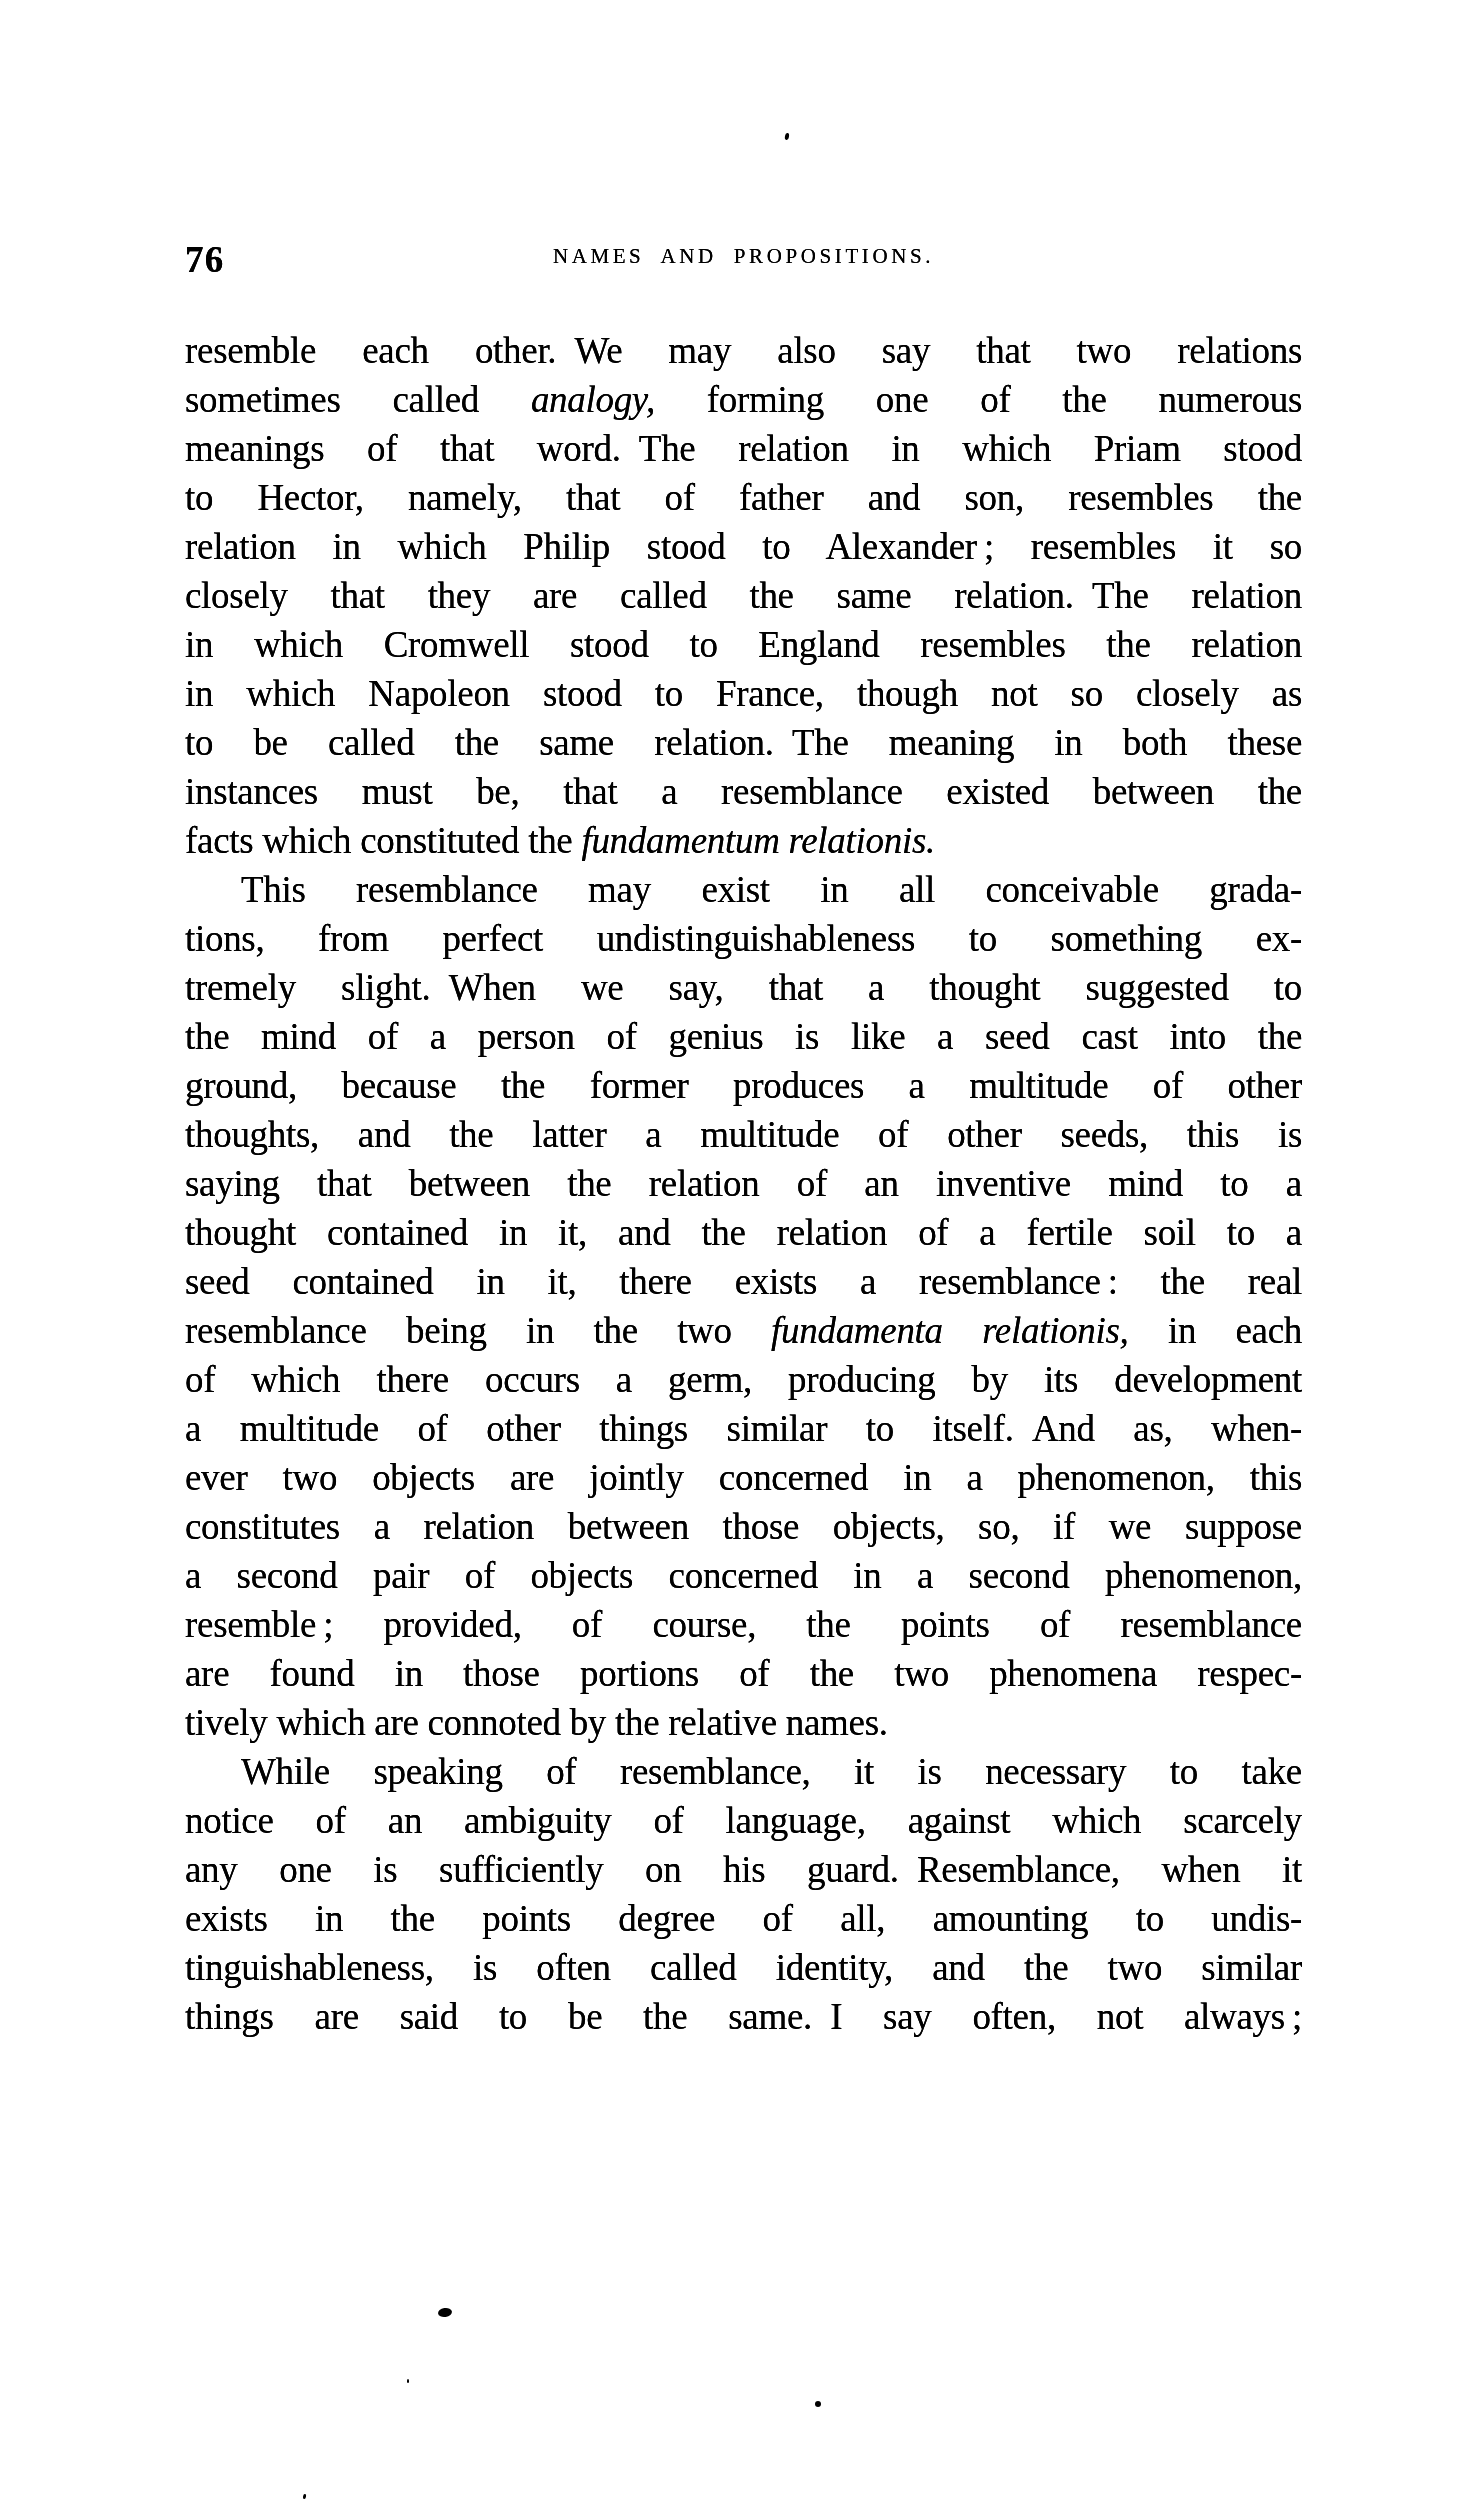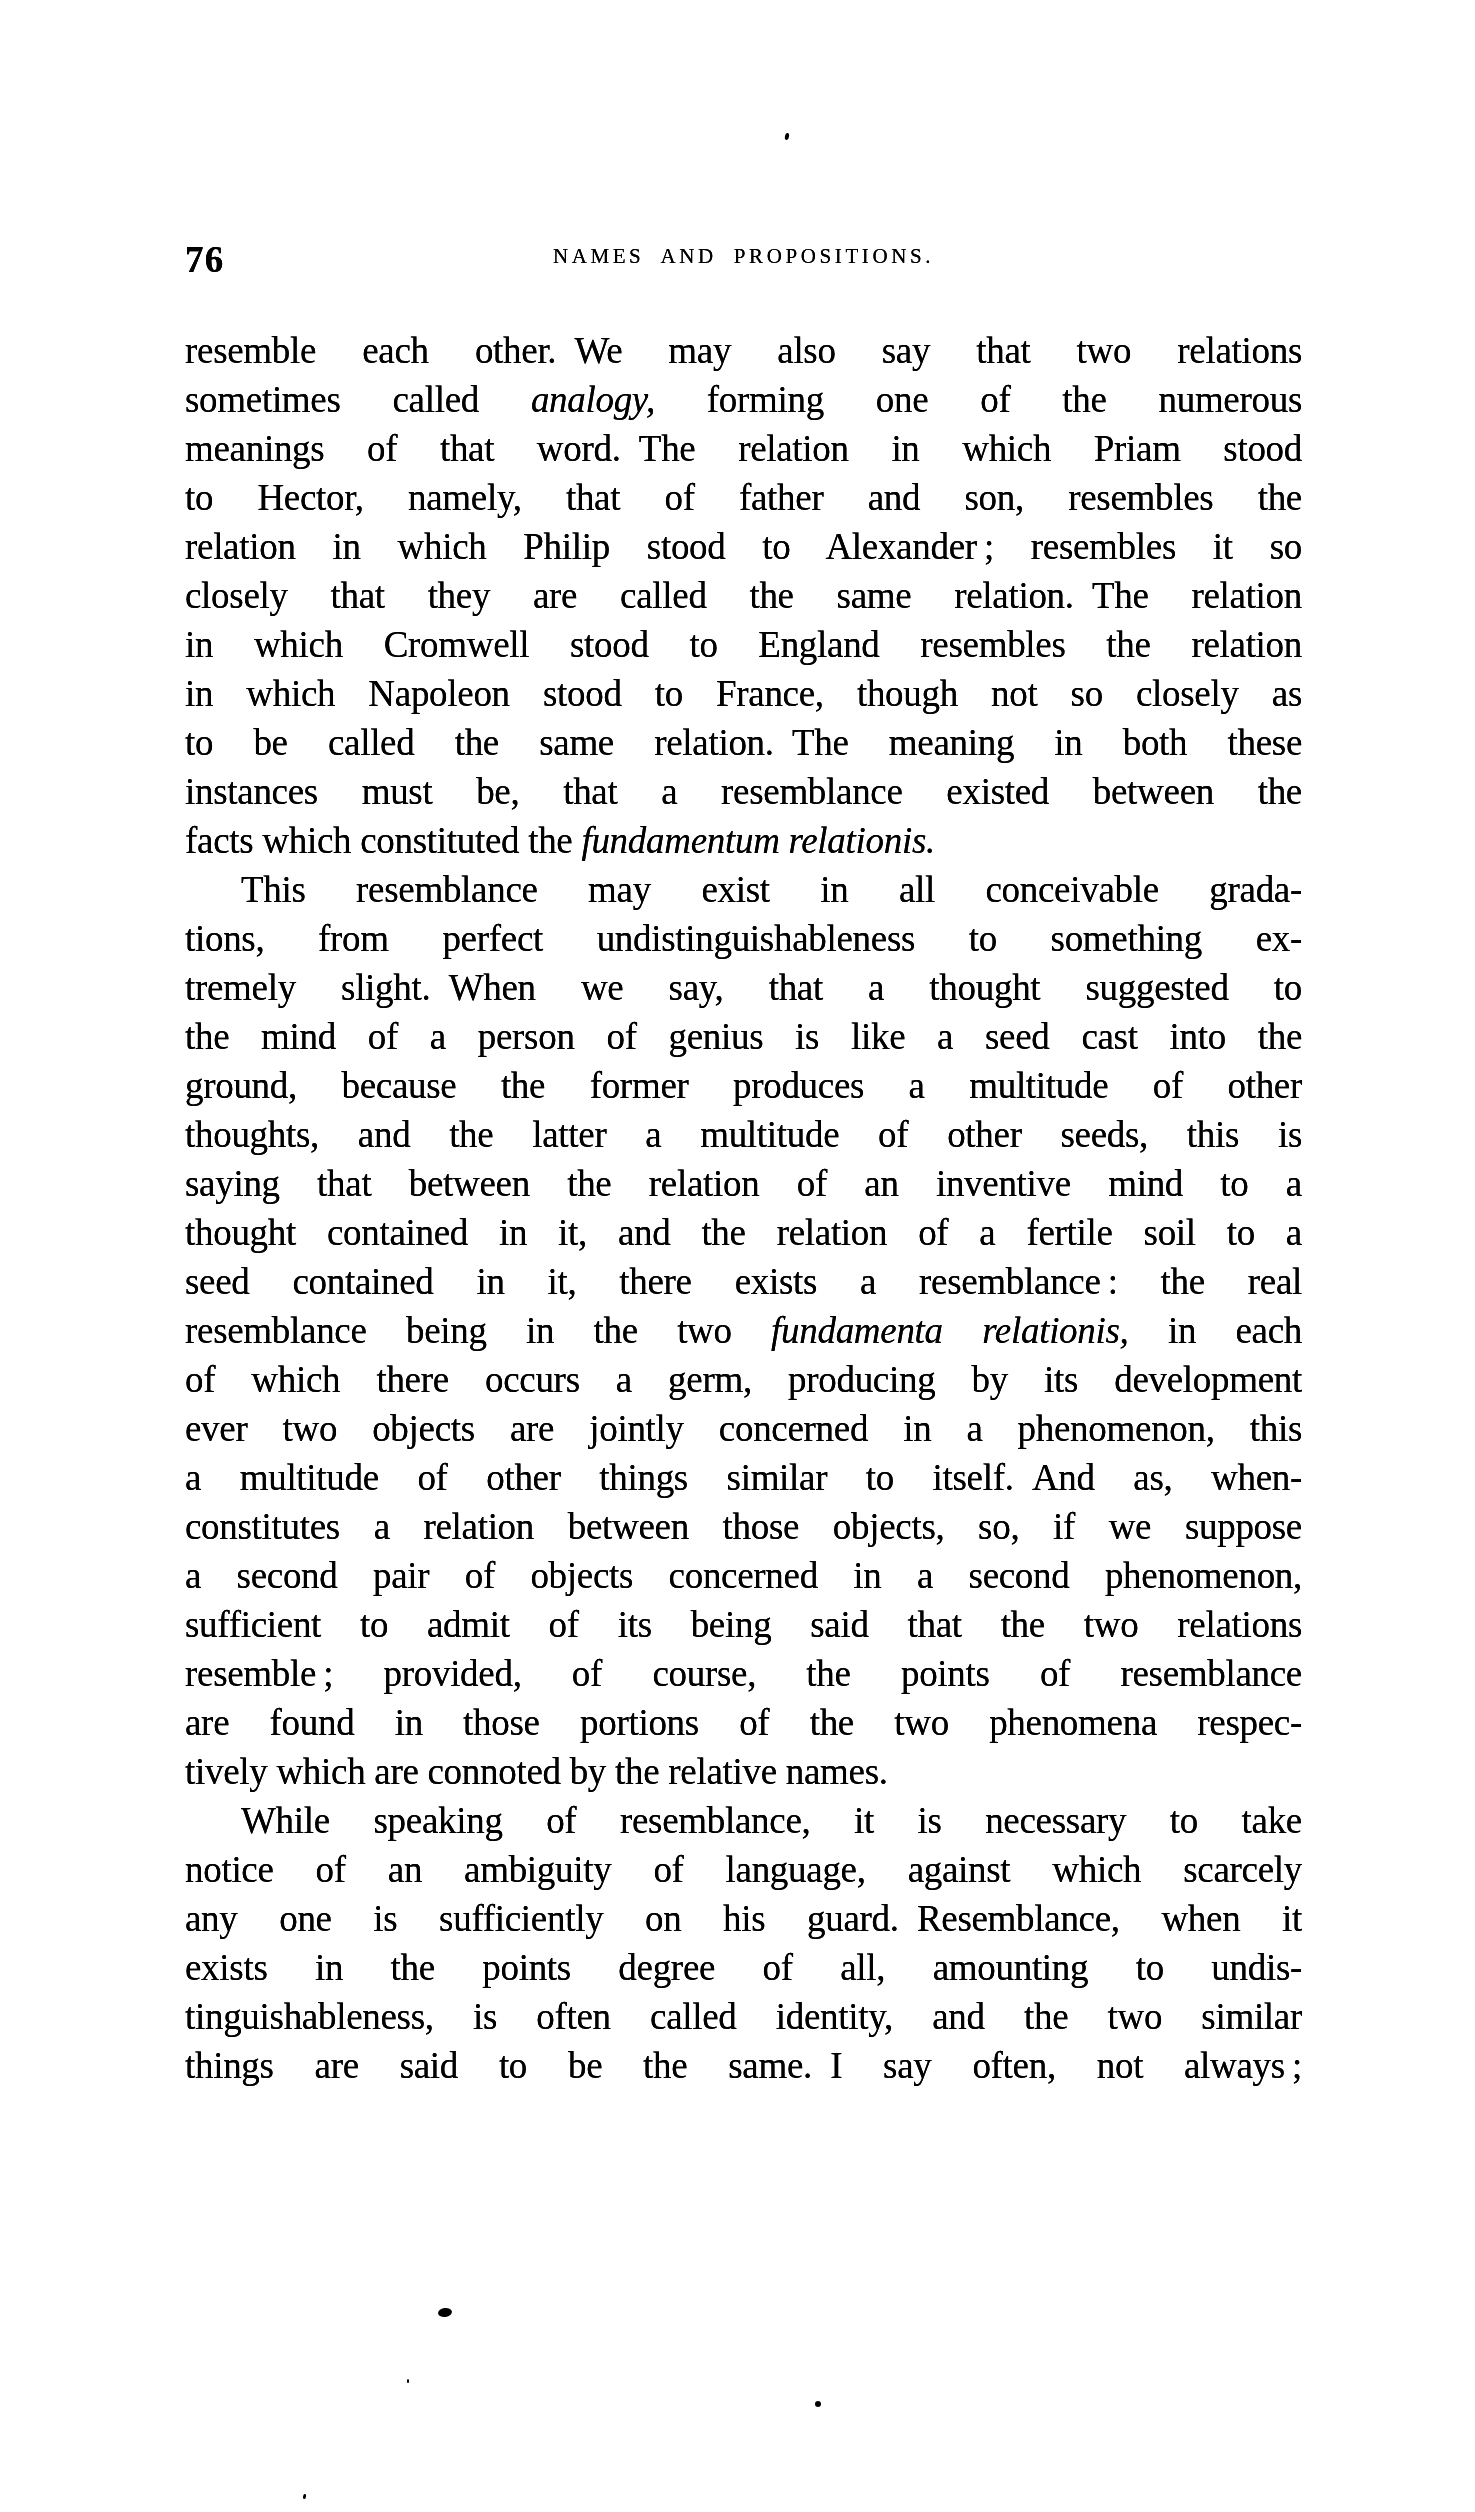--- a/index.html
+++ b/index.html
@@ -97,25 +97,24 @@
       <div class="tline"><span>tions, from perfect undistinguishableness to something ex-</span></div>
       <div class="tline"><span>tremely slight. When we say, that a thought suggested to</span></div>
       <div class="tline"><span>the mind of a person of genius is like a seed cast into the</span></div>
       <div class="tline"><span>ground, because the former produces a multitude of other</span></div>
       <div class="tline"><span>thoughts, and the latter a multitude of other seeds, this is</span></div>
       <div class="tline"><span>saying that between the relation of an inventive mind to a</span></div>
       <div class="tline"><span>thought contained in it, and the relation of a fertile soil to a</span></div>
       <div class="tline"><span>seed contained in it, there exists a resemblance : the real</span></div>
       <div class="tline"><span>resemblance being in the two </span><span class="it">fundamenta relationis,</span><span> in each</span></div>
       <div class="tline"><span>of which there occurs a germ, producing by its development</span></div>
+      <div class="tline"><span>a multitude of other things similar to itself. And as, when-</span></div>
       <div class="tline"><span>ever two objects are jointly concerned in a phenomenon, this</span></div>
-      <div class="tline"><span>a multitude of other things similar to itself. And as, when-</span></div>
       <div class="tline"><span>constitutes a relation between those objects, so, if we suppose</span></div>
       <div class="tline"><span>a second pair of objects concerned in a second phenomenon,</span></div>
-      <div class="tline"><span>sufficient to admit of its being said that the two relations</span></div>
       <div class="tline"><span>resemble ; provided, of course, the points of resemblance</span></div>
       <div class="tline"><span>are found in those portions of the two phenomena respec-</span></div>
       <div class="tline endline"><span>tively which are connoted by the relative names.</span></div>
       <div class="tline indent"><span>While speaking of resemblance, it is necessary to take</span></div>
       <div class="tline"><span>notice of an ambiguity of language, against which scarcely</span></div>
       <div class="tline"><span>any one is sufficiently on his guard. Resemblance, when it</span></div>
       <div class="tline"><span>exists in the points degree of all, amounting to undis-</span></div>
       <div class="tline"><span>tinguishableness, is often called identity, and the two similar</span></div>
       <div class="tline"><span>things are said to be the same. I say often, not always ;</span></div>
     </div>

